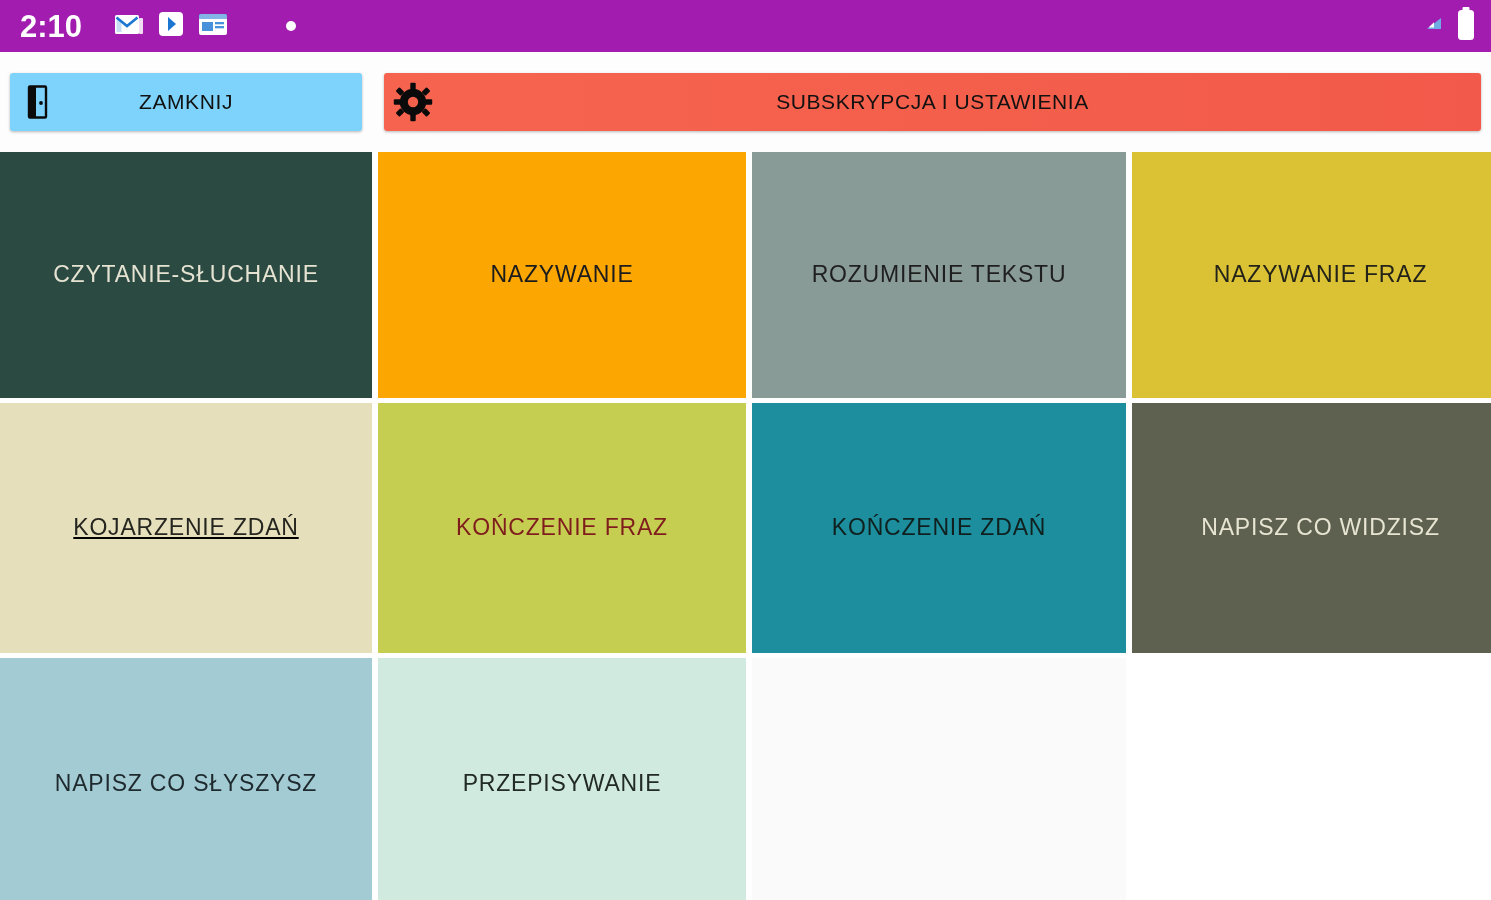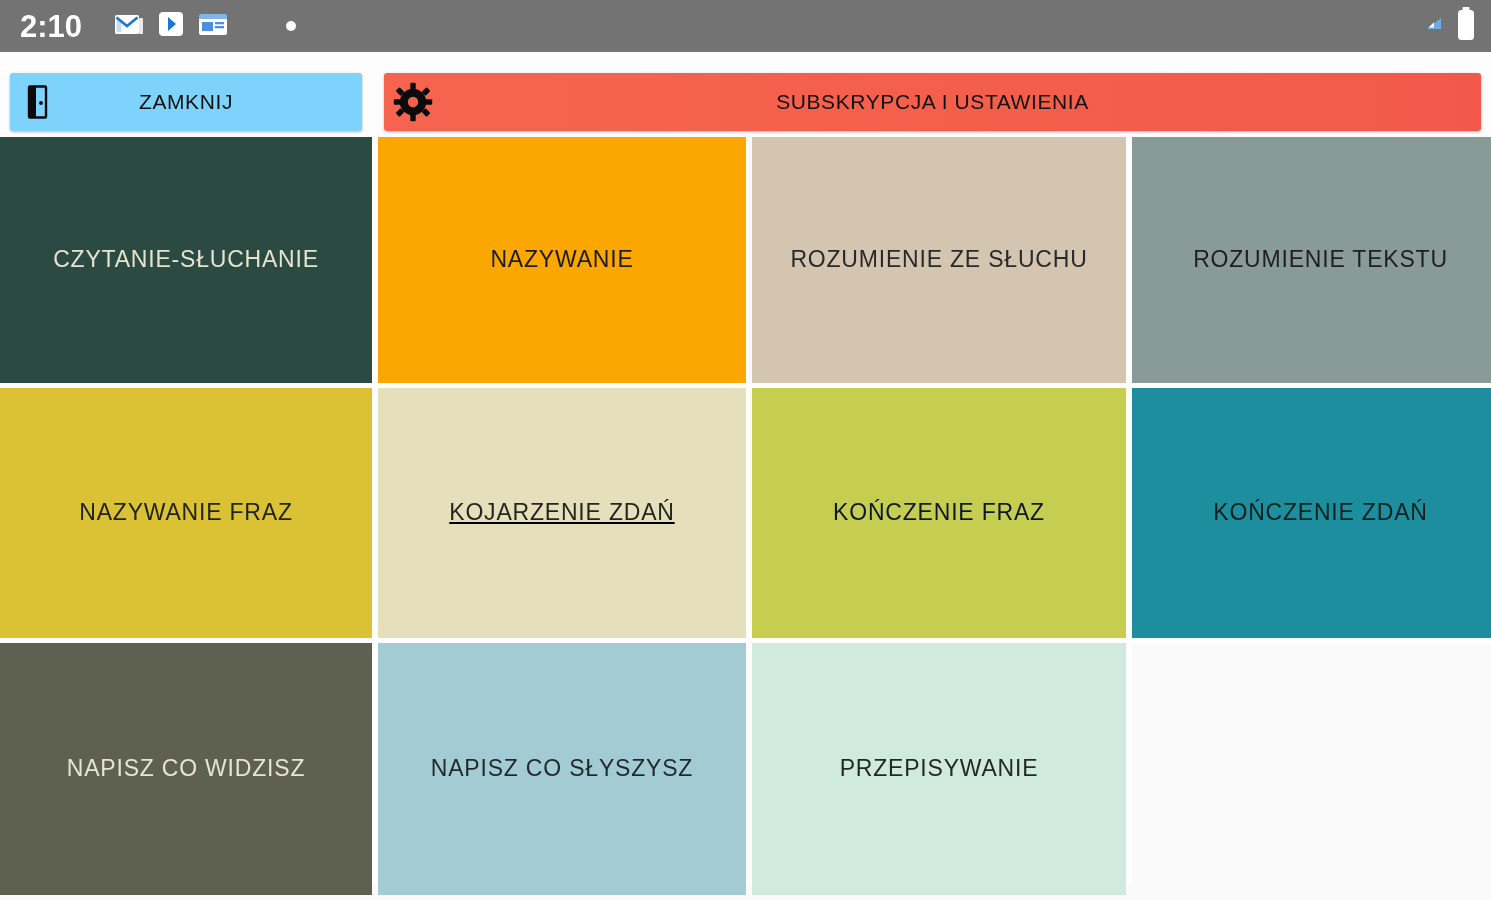--- a/index.html
+++ b/index.html
@@ -7,21 +7,21 @@
     width:1491px; height:900px;
     background:#ffffff;
     font-family:"Liberation Sans", sans-serif;
     overflow:hidden;
   }
   .screen { position:relative; width:1491px; height:900px; background:#fafafa; }
 
   
   .statusbar {
     position:absolute; left:0; top:0; width:1491px; height:52px;
-    background:#737373;
+    background:#a21caf;
     display:flex; align-items:center;
     padding:0 14px 0 20px;
   }
   .sb-clock {
     color:#ffffff; font-size:31px; font-weight:bold;
     letter-spacing:0px; line-height:1;
     margin-right:18px;
   }
   .sb-left { display:flex; align-items:center; gap:14px; flex:0 0 auto; }
   .sb-mid { flex:1 1 auto; display:flex; align-items:center; padding-left:58px; }
@@ -55,21 +55,21 @@
   .btn-ico { width:58px; display:flex; align-items:center; justify-content:center; flex:0 0 auto; }
   .btn-label {
     flex:1 1 auto; text-align:center;
     color:#111111; font-size:21px; letter-spacing:0.6px;
     padding-right:58px;
   }
   .btn-close .btn-label { font-weight:normal; }
 
   
   .grid {
-    position:absolute; left:0; top:137px; width:1491px; height:748px;
+    position:absolute; left:0; top:152px; width:1491px; height:748px;
     display:grid;
     grid-template-columns:372px 368px 374px 377px;
     grid-template-rows:246px 250px 252px;
     gap:5px 6px;
     background:#ffffff;
   }
   .tile {
     display:flex; align-items:center; justify-content:center;
     text-align:center;
     cursor:pointer;
@@ -175,35 +175,32 @@
     </div>
   </div>
 
   <div class="grid">
     <div class="tile" style="background: rgb(42, 74, 66);">
       <span style="color: rgb(230, 227, 210);">CZYTANIE-SŁUCHANIE</span>
     </div>
     <div class="tile" style="background: rgb(252, 166, 2);">
       <span style="color: rgb(28, 28, 28);">NAZYWANIE</span>
     </div>
-    <div class="tile" style="background: rgb(211, 197, 176);">
-      <span style="color: rgb(42, 42, 42);">ROZUMIENIE ZE SŁUCHU</span>
-    </div>
     <div class="tile" style="background: rgb(137, 155, 151);">
       <span style="color: rgb(31, 31, 31);">ROZUMIENIE TEKSTU</span>
     </div>
 
     <div class="tile" style="background: rgb(219, 194, 52);">
       <span style="color: rgb(35, 35, 26);">NAZYWANIE FRAZ</span>
     </div>
     <div class="tile" style="background: rgb(230, 223, 188); text-decoration: underline;">
       <span style="color: rgb(38, 38, 32);">KOJARZENIE ZDAŃ</span>
     </div>
     <div class="tile" style="background: rgb(198, 206, 82);">
-      <span style="color: #0f172a;">KOŃCZENIE FRAZ</span>
+      <span style="color: #7f1d1d;">KOŃCZENIE FRAZ</span>
     </div>
     <div class="tile" style="background: rgb(28, 142, 158);">
       <span style="color: rgb(16, 32, 31);">KOŃCZENIE ZDAŃ</span>
     </div>
 
     <div class="tile" style="background: rgb(94, 97, 80);">
       <span style="color: rgb(231, 228, 210);">NAPISZ CO WIDZISZ</span>
     </div>
     <div class="tile" style="background: rgb(163, 203, 212);">
       <span style="color: rgb(30, 42, 46);">NAPISZ CO SŁYSZYSZ</span>

